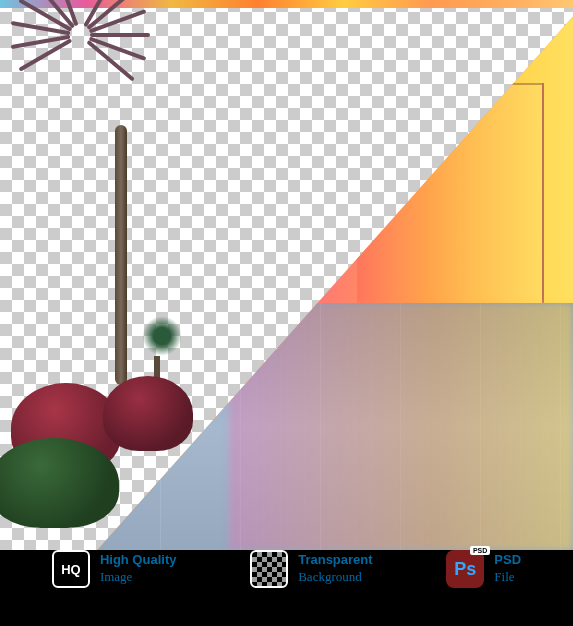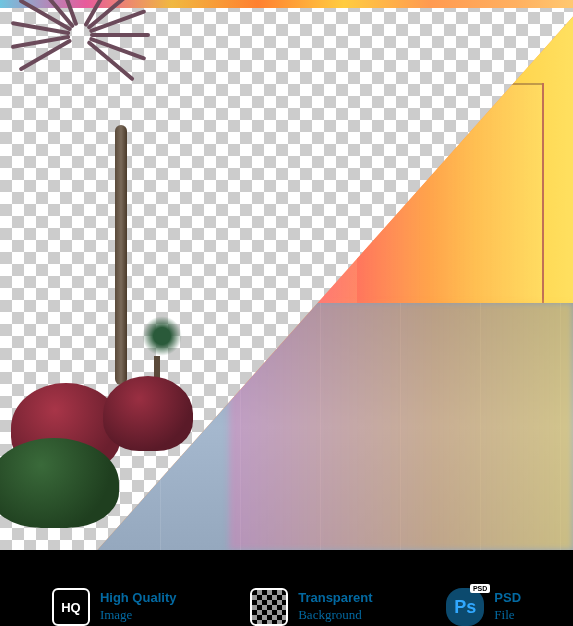--- a/index.html
+++ b/index.html
@@ -184,21 +184,21 @@
       background: radial-gradient(circle at 40% 30%, #3a6a3a 0%, #1f3f1f 70%);
     }
     .bottom-bar {
       position: absolute;
       bottom: 0;
       left: 0;
       width: 100%;
       height: 76px;
       background: #000;
       display: flex;
-      align-items: flex-end;
+      align-items: flex-start;
       justify-content: space-around;
       padding: 0 15px;
     }
     .feature {
       display: flex;
       align-items: center;
       gap: 10px;
     }
     .feature-icon {
       width: 38px;
@@ -231,22 +231,22 @@
       background-image:
         linear-gradient(45deg, #fff 25%, transparent 25%),
         linear-gradient(-45deg, #fff 25%, transparent 25%),
         linear-gradient(45deg, transparent 75%, #fff 75%),
         linear-gradient(-45deg, transparent 75%, #fff 75%);
       background-size: 10px 10px;
       background-position: 0 0, 0 5px, 5px -5px, -5px 0px;
       opacity: 0.6;
     }
     .icon-psd {
-      background: #0c4a6e;
-      border-radius: 16px;
+      background: #7f1d1d;
+      border-radius: 8px;
       position: relative;
       display: flex;
       flex-direction: column;
       align-items: center;
       justify-content: center;
     }
     .psd-badge {
       position: absolute;
       top: -4px;
       right: -6px;

